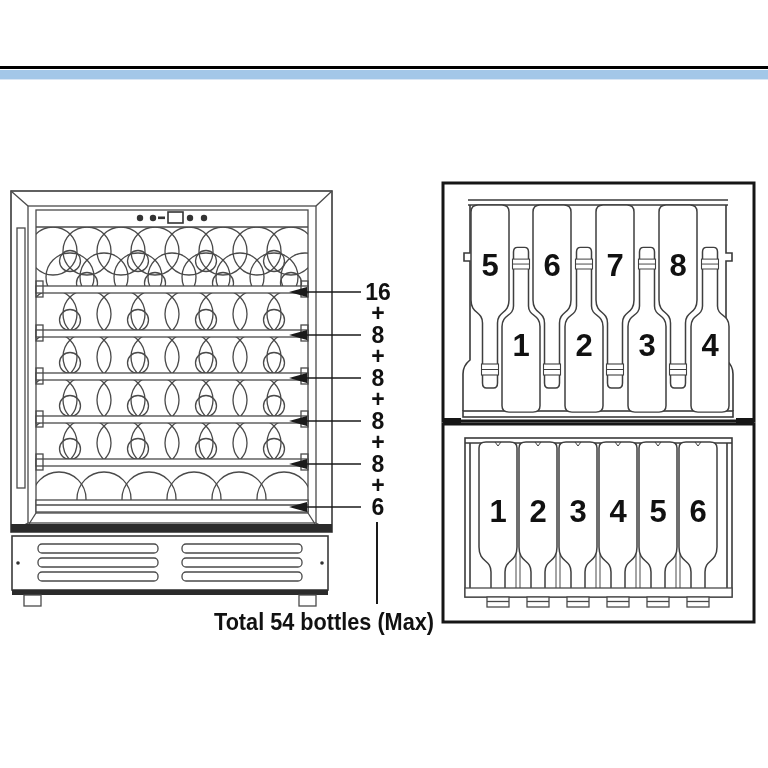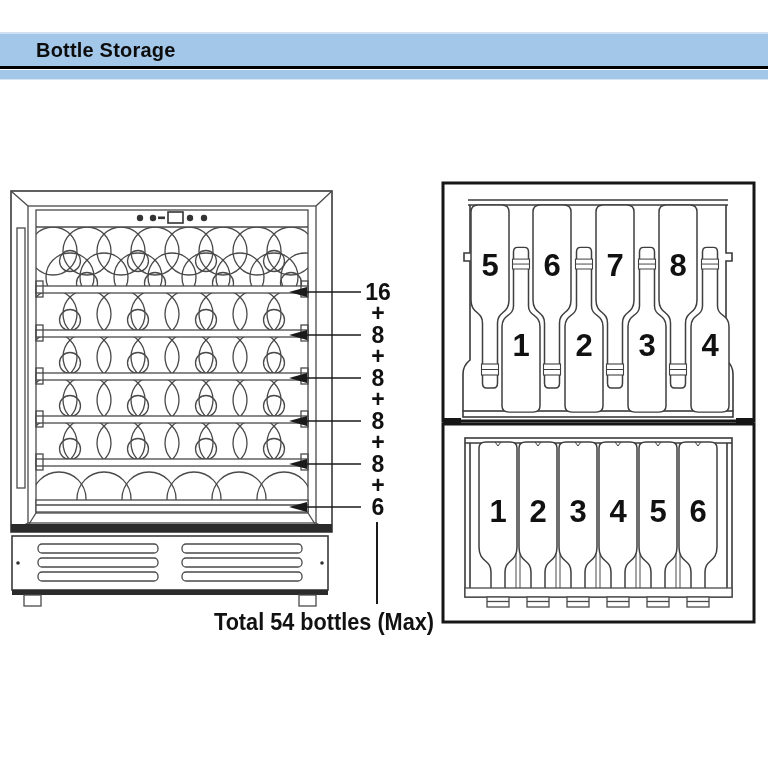--- a/index.html
+++ b/index.html
@@ -22,23 +22,20 @@
   .shelfnum{font-family:"Liberation Sans",sans-serif;font-size:31px;font-weight:bold;fill:#111;}
   .total{font-family:"Liberation Sans",sans-serif;font-size:24px;font-weight:bold;fill:#111;}
   .leader{stroke:#1a1a1a;stroke-width:1.6;fill:none;}
   .arrow{fill:#1a1a1a;stroke:none;}
 </style>
 </head>
 <body>
 
 <div id="page">
 
-  <div id="hdr-bar">
-    <div id="hdr-title">Bottle Storage</div>
-  </div>
   <div id="hdr-rule"></div>
   <div id="hdr-strip"></div>
 
   <svg width="768" height="768" viewBox="0 0 768 768">
     <defs>
 
       <g id="bottle">
         <path d="M-19,8 Q-19,1 -12,1 L12,1 Q19,1 19,8 L19,96 C19,110 7.5,107 7.5,119 L7.5,179
                  Q7.5,184 3.5,184 L-3.5,184 Q-7.5,184 -7.5,179 L-7.5,119 C-7.5,107 -19,110 -19,96 Z" fill="#fff" stroke="#3f3f3f" stroke-width="1.5"></path>
         <rect x="-8.5" y="160" width="17" height="11" fill="#fff" stroke="#3f3f3f" stroke-width="1.1"></rect>

